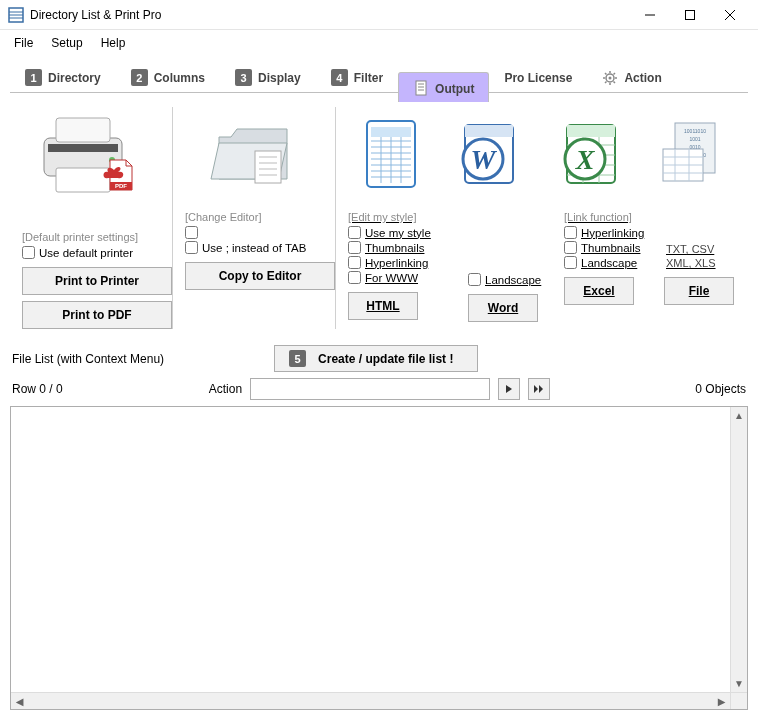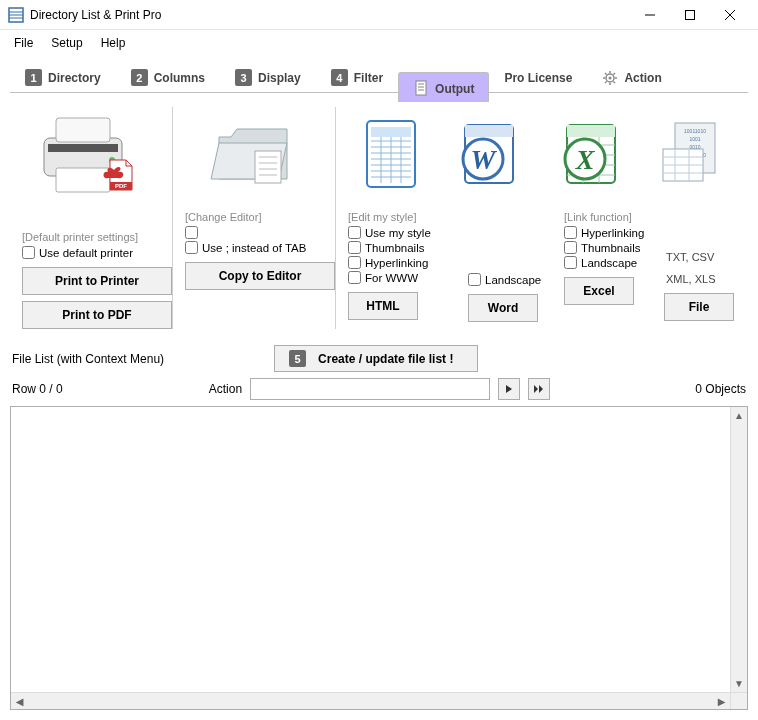--- a/index.html
+++ b/index.html
@@ -34,23 +34,23 @@
 .nav-btn { width: 22px; height: 22px; border: 1px solid #adadad; background: #f1f1f1; display: flex; align-items: center; justify-content: center; cursor: pointer; }
 .spacer { flex: 1; }
 .list-area { flex: 1; margin: 0 10px 10px; border: 1px solid #adadad; background: #fff; position: relative; overflow: hidden; }
 .list-area .scrollbar-v { position: absolute; right: 0; top: 0; bottom: 17px; width: 17px; background: #f0f0f0; border-left: 1px solid #ddd; }
 .list-area .scrollbar-v .arr { height: 17px; display:flex; align-items:center; justify-content:center; background: #f0f0f0; color:#666; font-size:10px;}
 .list-area .scrollbar-h { position: absolute; left: 0; right: 17px; bottom: 0; height: 17px; background: #f0f0f0; border-top: 1px solid #ddd; }
 .list-area .scrollbar-h .arr { width: 17px; height:100%; display:inline-flex; align-items:center; justify-content:center; color:#666; font-size:10px;}
 .list-area .corner { position:absolute; right:0; bottom:0; width:17px; height:17px; background:#f0f0f0; border-left:1px solid #ddd; border-top:1px solid #ddd;}
 .col-landscape { width: 88px; }
 .col-link { width: 92px; }
-.ext-note { font-size: 11px; color: #444; padding-left: 2px; margin-top: 10px; }
+.ext-note { font-size: 11px; color: #444; padding-left: 2px; margin-top: 2px; }
 .output-cols { display: flex; gap: 8px; }
-.output-col { display: flex; flex-direction: column; }
+.output-col { display: flex; flex-direction: column; text-decoration: underline; }
 .section-spacer { height: 20px; }
 </style>
 </head>
 <body>
 
 <div class="titlebar">
   <span class="app-icon">
     <svg viewBox="0 0 16 16">
         <rect x="1" y="1" width="14" height="14" fill="none" stroke="#3a6ea5" stroke-width="1.5"></rect>
         <line x1="1" y1="5" x2="15" y2="5" stroke="#3a6ea5"></line>

